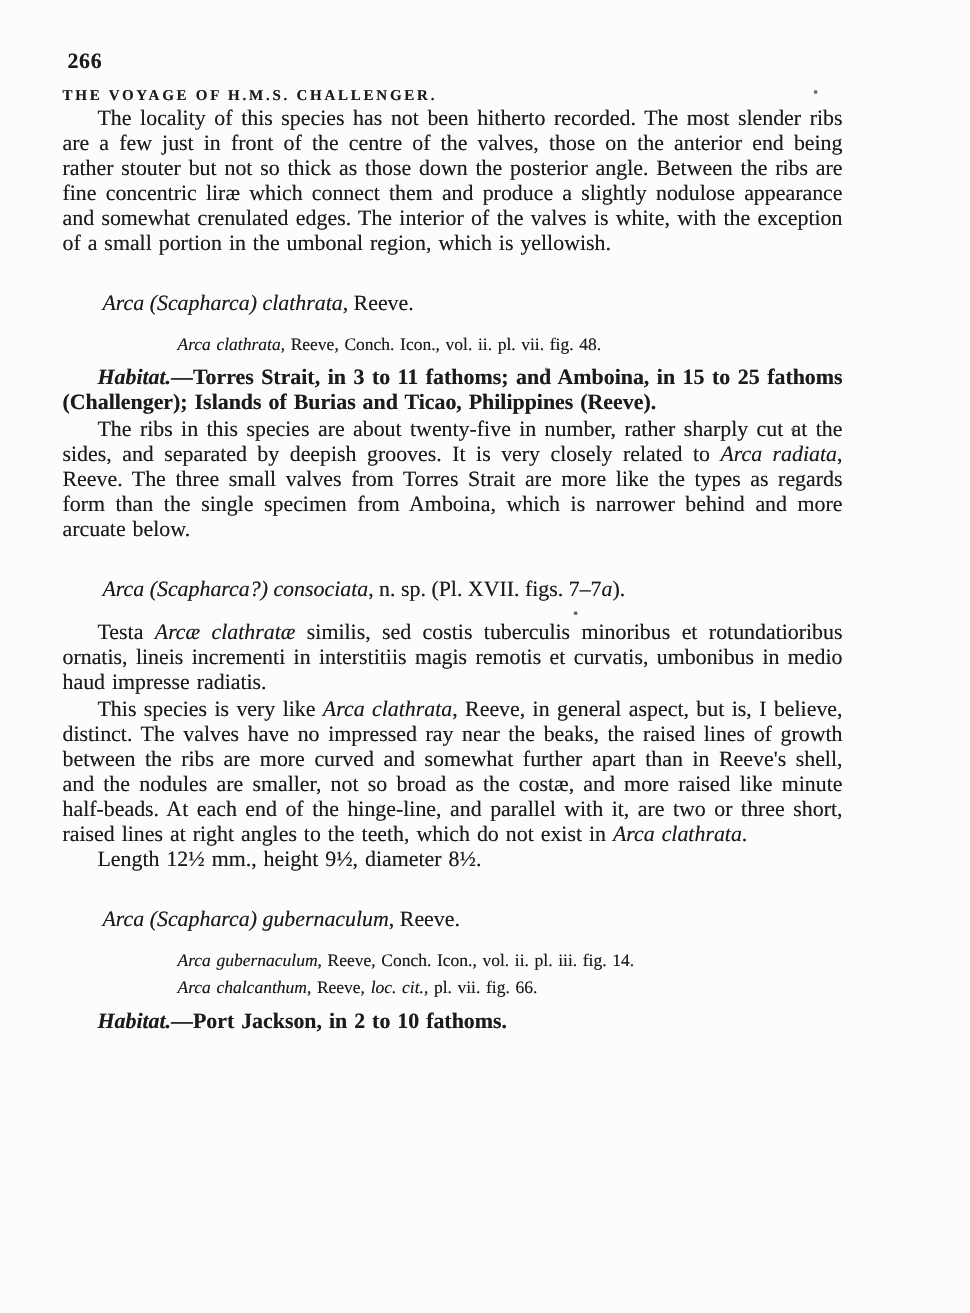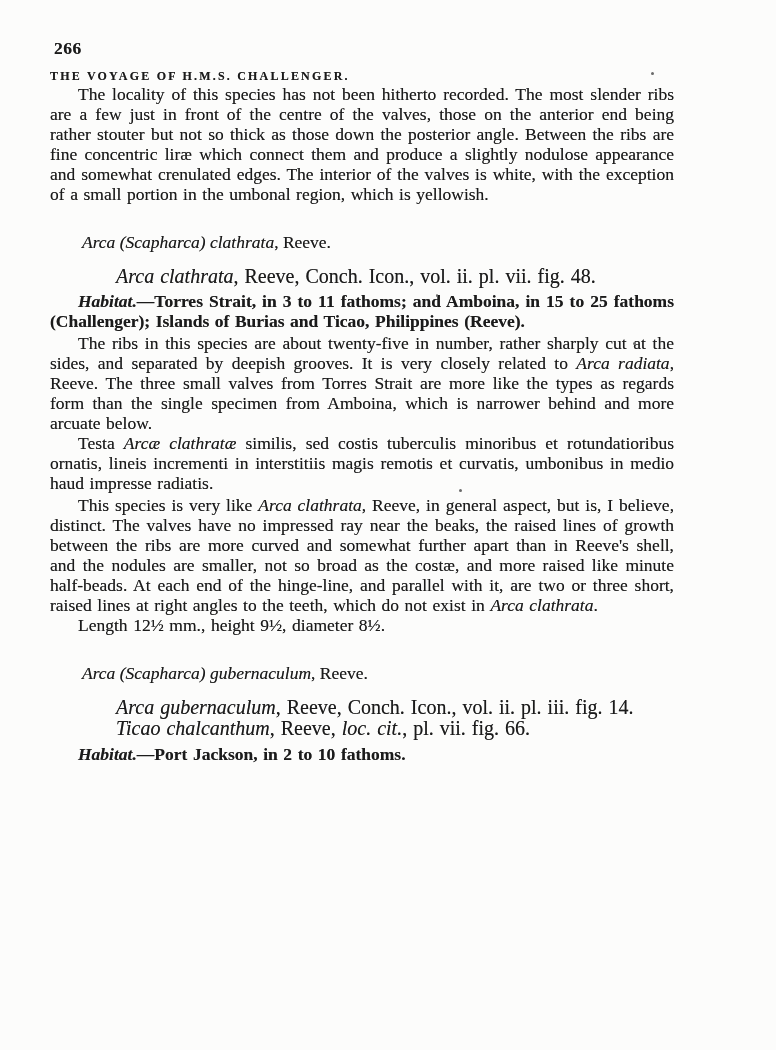--- a/index.html
+++ b/index.html
@@ -47,23 +47,23 @@
   }
   .mt { margin-top: 2px; }
   .species-heading {
     font-size: 17.5px;
     font-weight: normal;
     line-height: 25px;
     margin: 26px 0 11px 32px;
   }
   .species-heading i, .bt i, .synonymy i { font-style: italic; text-align: right; }
   .synonymy {
-    font-size: 20px;
+    font-size: 14px;
     line-height: 21.5px;
-    margin-left: 66px;
+    margin-left: 92px;
     word-spacing: 1px;
   }
   .syn-block { margin-bottom: 4px; }
   .habitat { margin-top: 3px; font-weight: bold; }
   .tight { margin-top: 0; }
   .speck {
     position: absolute;
     border-radius: 50%;
     background: #6a6a6a;
   }
@@ -81,34 +81,35 @@
   <p class="bt">The locality of this species has not been hitherto recorded.  The most slender ribs are a few just in front of the centre of the valves, those on the anterior end being rather stouter but not so thick as those down the posterior angle.  Between the ribs are fine concentric liræ which connect them and produce a slightly nodulose appearance and somewhat crenulated edges.  The interior of the valves is white, with the exception of a small portion in the umbonal region, which is yellowish.</p>
 
   <h3 class="species-heading"><i>Arca (Scapharca) clathrata</i><span>, Reeve.</span></h3>
 
   <p class="synonymy"><i>Arca clathrata</i><span>, Reeve, Conch. Icon., vol. ii. pl. vii. fig. 48.</span></p>
 
   <p class="bt habitat"><i>Habitat.</i><span>—Torres Strait, in 3 to 11 fathoms; and Amboina, in 15 to 25 fathoms (Challenger); Islands of Burias and Ticao, Philippines (Reeve).</span></p>
 
   <p class="bt mt"><span>The ribs in this species are about twenty-five in number, rather sharply cut at the sides, and separated by deepish grooves.  It is very closely related to </span><i>Arca radiata</i><span>, Reeve.  The three small valves from Torres Strait are more like the types as regards form than the single specimen from Amboina, which is narrower behind and more arcuate below.</span></p>
 
+  <h3 class="species-heading"><i>Arca (Scapharca?) consociata</i><span>, n. sp. (Pl. XVII. figs. 7–7</span><i>a</i><span>).</span></h3>
 
   <p class="bt"><span>Testa </span><i>Arcæ clathratæ</i><span> similis, sed costis tuberculis minoribus et rotundatioribus ornatis, lineis incrementi in interstitiis magis remotis et curvatis, umbonibus in medio haud impresse radiatis.</span></p>
 
   <p class="bt mt"><span>This species is very like </span><i>Arca clathrata</i><span>, Reeve, in general aspect, but is, I believe, distinct.  The valves have no impressed ray near the beaks, the raised lines of growth between the ribs are more curved and somewhat further apart than in Reeve's shell, and the nodules are smaller, not so broad as the costæ, and more raised like minute half-beads.  At each end of the hinge-line, and parallel with it, are two or three short, raised lines at right angles to the teeth, which do not exist in </span><i>Arca clathrata</i><span>.</span></p>
 
   <p class="bt tight">Length 12½ mm., height 9½, diameter 8½.</p>
 
 
 
   <h3 class="species-heading"><i>Arca (Scapharca) gubernaculum</i><span>, Reeve.</span></h3>
 
   <div class="syn-block">
     <p class="synonymy"><i>Arca gubernaculum</i><span>, Reeve, Conch. Icon., vol. ii. pl. iii. fig. 14.</span><i></i><span></span></p>
-    <p class="synonymy"><i>Ticao chalcanthum</i><span>, Reeve, </span><i>loc. cit.</i><span>, pl. vii. fig. 66.</span></p>
+    <p class="synonymy"><i>Arca chalcanthum</i><span>, Reeve, </span><i>loc. cit.</i><span>, pl. vii. fig. 66.</span></p>
   </div>
 
   <p class="bt habitat"><i>Habitat.</i><span>—Port Jackson, in 2 to 10 fathoms.</span></p>
 
   <div class="speck" style="left:651px; top:72px; width:3px; height:3px;"></div>
   <div class="speck" style="left:757px; top:90px; width:2px; height:2px;"></div>
   <div class="speck" style="left:633px; top:342px; width:3px; height:3px;"></div>
   <div class="speck" style="left:459px; top:489px; width:3px; height:3px;"></div>
   <div class="speck" style="left:436px; top:294px; width:2px; height:3px;"></div>
 

